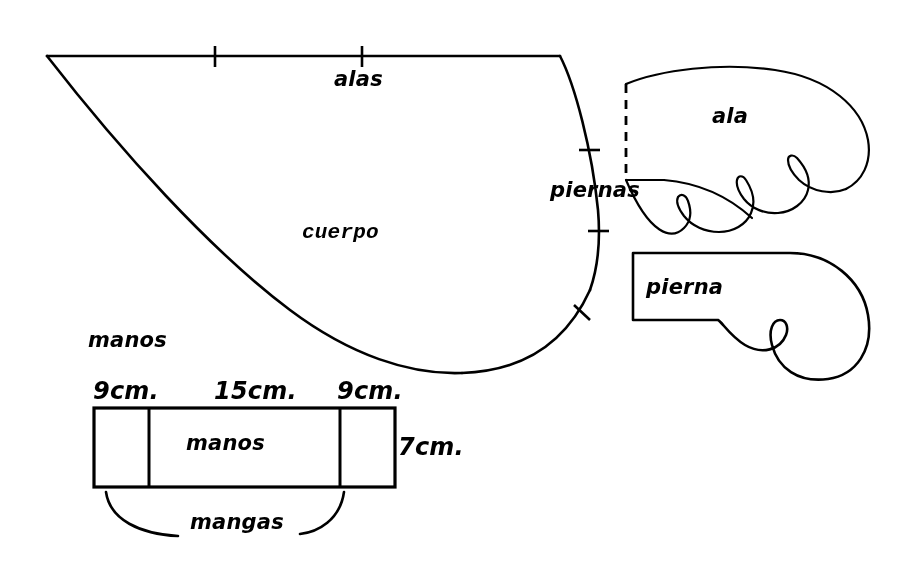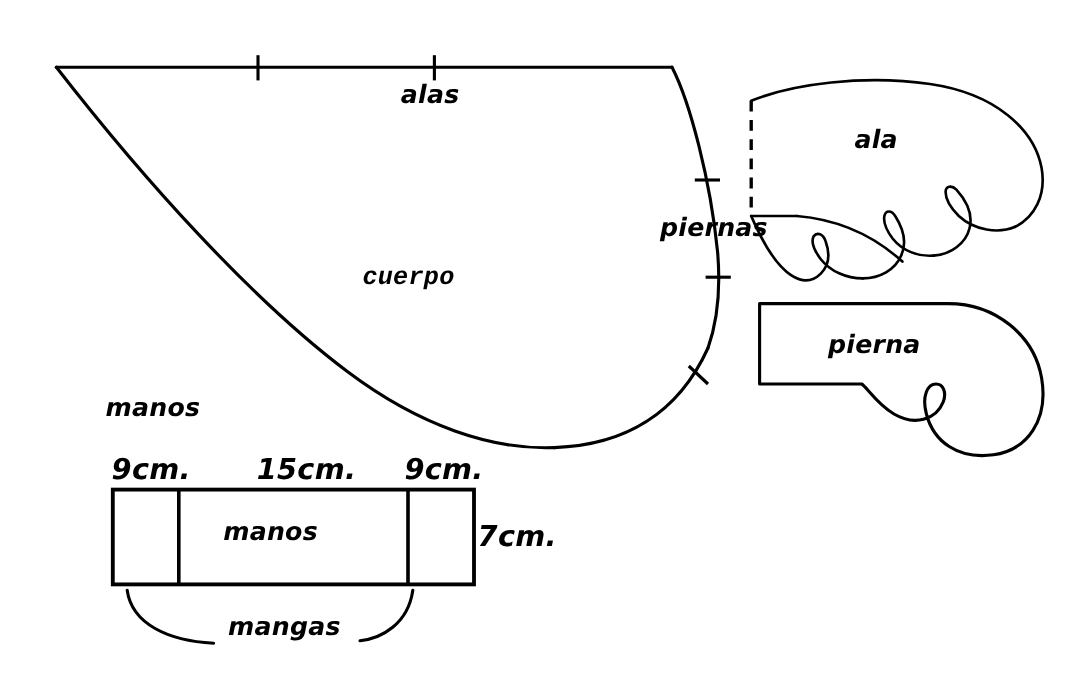--- a/index.html
+++ b/index.html
@@ -154,21 +154,21 @@
   </svg>
 
   <div class="pattern-label label-piece" style="left:334px; top:69px;">alas</div>
 
   <div class="pattern-label label-piece" style="left:502px; top:180px;margin-left:48px;">piernas</div>
 
   <div class="pattern-label label-piece" style="left:302px; top:222px;font-family:Liberation Mono, monospace;">cuerpo</div>
 
   <div class="pattern-label label-piece" style="left:680px; top:106px;margin-left:32px;">ala</div>
 
-  <div class="pattern-label label-piece" style="left:646px; top:277px;margin-left:44px;">pierna</div>
+  <div class="pattern-label label-piece" style="left:646px; top:277px;">pierna</div>
 
   <div class="pattern-label label-piece" style="left:88px; top:330px;">manos</div>
 
   <div class="pattern-label label-measure" style="left:93px; top:379px;">9cm.</div>
 
   <div class="pattern-label label-measure" style="left:214px; top:379px;">15cm.</div>
 
   <div class="pattern-label label-measure" style="left:337px; top:379px;">9cm.</div>
 
   <div class="pattern-label label-measure" style="left:398px; top:435px;">7cm.</div>

